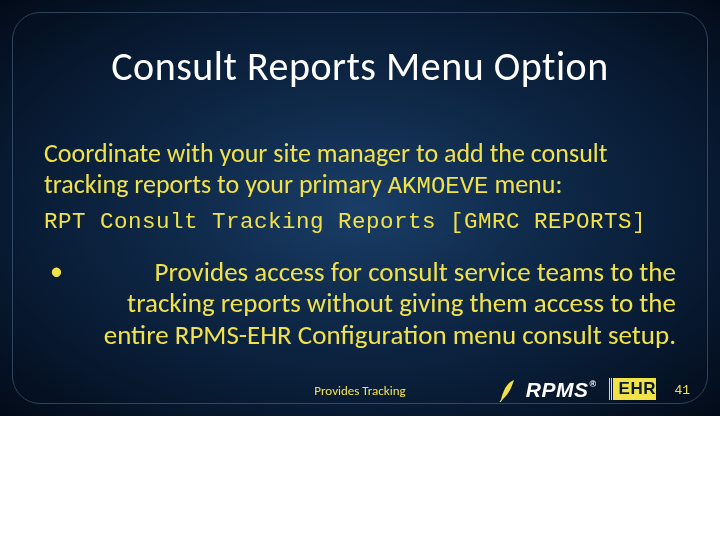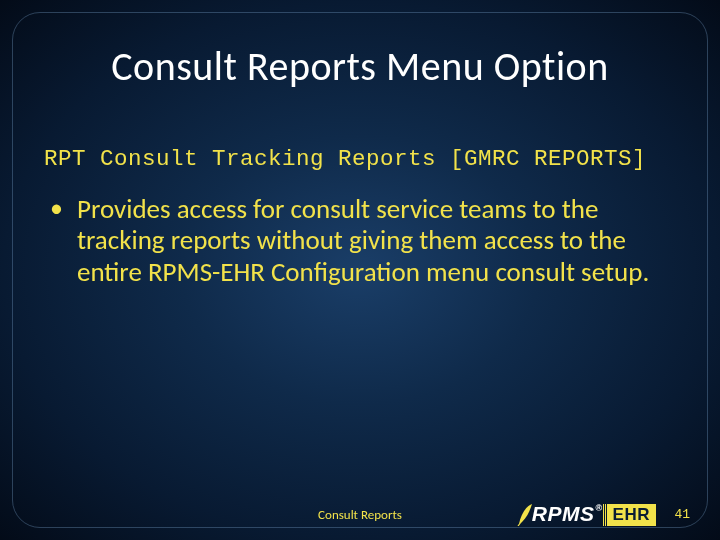--- a/index.html
+++ b/index.html
@@ -5,21 +5,21 @@
   html, body {
     margin: 0;
     padding: 0;
     width: 720px;
     height: 540px;
     overflow: hidden;
     font-family: Calibri, "Segoe UI", Arial, sans-serif;
   }
   .slide {
     width: 720px;
-    height: 540px;
+    height: 416px;
     background: radial-gradient(ellipse at center, #1a3e68 0%, #0f2a4a 35%, #081a32 70%, #030b18 100%);
     position: relative;
     box-sizing: border-box;
   }
   .inner-border {
     position: absolute;
     top: 12px;
     left: 12px;
     right: 12px;
     bottom: 12px;
@@ -69,20 +69,21 @@
   }
   .bullet .dot {
     flex: 0 0 auto;
     margin-right: 14px;
     font-size: 26px;
     line-height: 1.18;
   }
   .bullet .text {
     font-size: 27px;
     line-height: 1.18;
+    text-align: right;
   }
   .footer-label {
     position: absolute;
     bottom: 18px;
     left: 0;
     right: 0;
     text-align: center;
     color: #f2e24a;
     font-size: 13px;
   }
@@ -92,22 +93,22 @@
     right: 30px;
     color: #f2e24a;
     font-size: 13px;
     font-family: Liberation Mono, monospace;
   }
   .logo {
     position: absolute;
     bottom: 14px;
     right: 64px;
     display: flex;
-    align-items: flex-end;
-    gap: 0;
+    align-items: flex-start;
+    gap: 12px;
   }
   .rpms {
     font-family: Arial, sans-serif;
     font-weight: 900;
     font-style: italic;
     color: #ffffff;
     font-size: 21px;
     letter-spacing: 0.5px;
     display: flex;
     align-items: center;
@@ -119,21 +120,21 @@
     margin-left: 1px;
     position: relative;
     top: -6px;
   }
   .ehr-box {
     background: #f2e24a;
     color: #0a1c33;
     font-family: Arial, sans-serif;
     font-weight: 900;
     font-size: 17px;
-    padding: 1px 6px 1px 6px;
+    padding: 1px 0 1px 6px;
     margin-left: 4px;
     position: relative;
     letter-spacing: 0.5px;
   }
   .ehr-box .stripe {
     position: absolute;
     left: -4px;
     top: 0;
     bottom: 0;
     width: 4px;
@@ -147,28 +148,31 @@
 </style>
 </head>
 <body>
 
 <div class="slide">
   <div class="inner-border"></div>
 
   <div class="title">Consult Reports Menu Option</div>
 
   <div class="body">
+    <div class="intro">
+      <span>Coordinate with your site manager to add the consult tracking reports to your primary </span><span class="mono-inline">AKMOEVE</span><span> menu:</span>
+    </div>
     <div class="code-line">RPT Consult Tracking Reports [GMRC REPORTS]</div>
     <div class="bullet">
       <div class="dot">•</div>
       <div class="text">Provides access for consult service teams to the tracking reports without giving them access to the entire RPMS-EHR Configuration menu consult setup.</div>
     </div>
   </div>
 
-  <div class="footer-label">Consult Reports</div>
+  <div class="footer-label">Provides Tracking</div>
   <div class="page-num">41</div>
 
   <div class="logo">
     <svg class="feather" viewBox="0 0 18 24">
       <path d="M3 22 C5 12 10 4 16 2 C14 8 12 14 6 20 Z" fill="#f2e24a"></path>
       <path d="M5 20 L2 24" stroke="#f2e24a" stroke-width="1.2"></path>
     </svg>
     <div class="rpms">
       <span>RPMS</span>
         <span class="reg">®</span>

